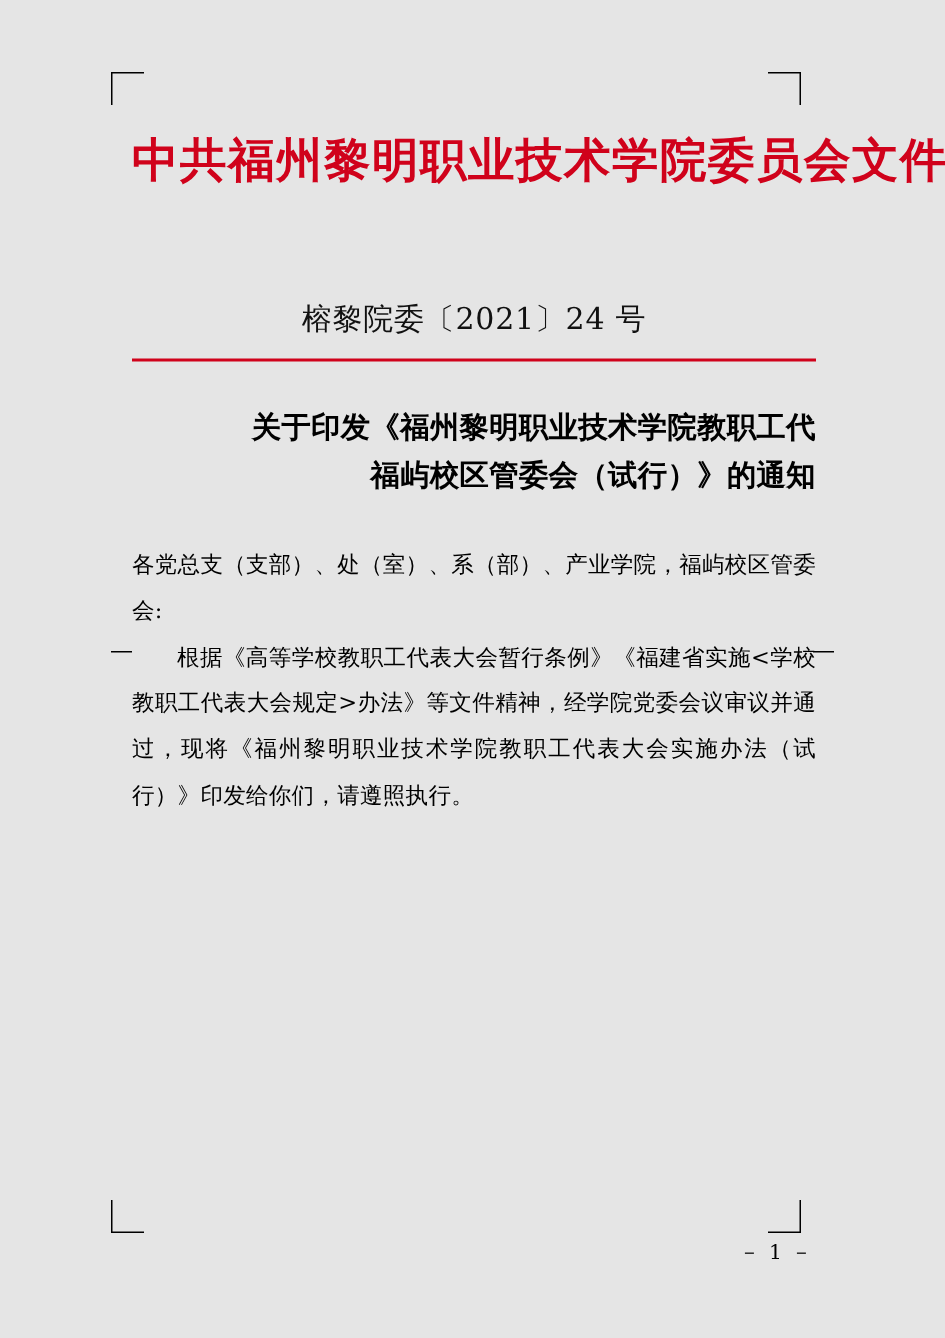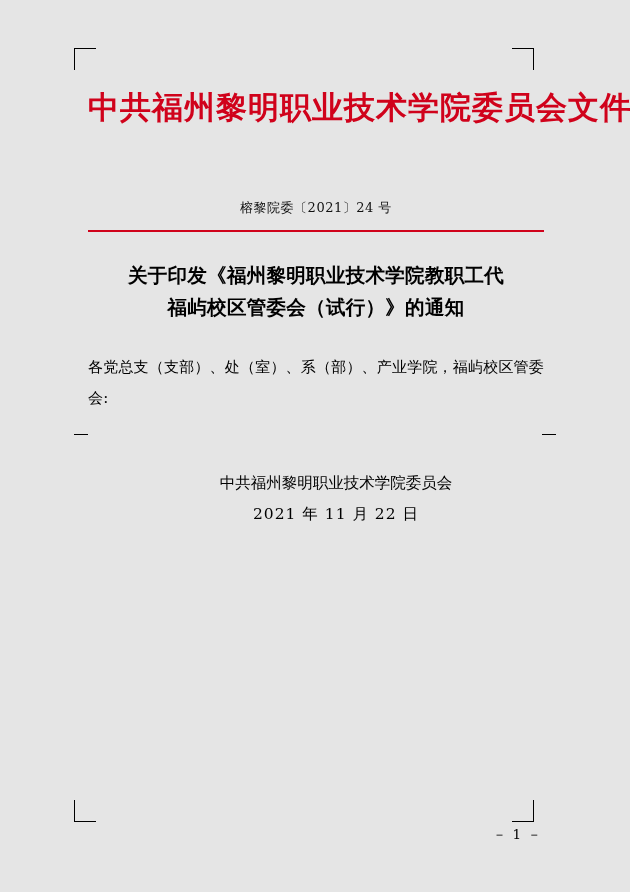--- a/index.html
+++ b/index.html
@@ -64,35 +64,35 @@
     font-weight: bold;
     font-size: 31px;
     letter-spacing: 1px;
     line-height: 1.25;
     white-space: nowrap;
   }
 
   .doc-number {
     margin-top: 72px;
     text-align: center;
-    font-size: 13px;
+    font-size: 20px;
     color: #111111;
     letter-spacing: 0.5px;
   }
 
   .red-rule {
     margin-top: 13px;
     height: 2px;
     background: #d0021b;
     width: 100%;
   }
 
   .subject {
     margin-top: 28px;
-    text-align: center;
+    text-align: right;
     font-size: 19.5px;
     font-weight: bold;
     line-height: 1.65;
     color: #000000;
     letter-spacing: 0.3px;
   }
 
   .body-block {
     margin-top: 28px;
     font-size: 15px;
@@ -156,24 +156,21 @@
 
     <div class="red-rule"></div>
 
     <div class="subject">
       <div>关于印发《福州黎明职业技术学院教职工代</div>
       <div>福屿校区管委会（试行）》的通知</div>
     </div>
 
     <div class="body-block">
       <p>各党总支（支部）、处（室）、系（部）、产业学院，福屿校区管委会:</p>
+      <p class="indent">根据《高等学校教职工代表大会暂行条例》《福建省实施&lt;学校教职工代表大会规定&gt;办法》等文件精神，经学院党委会议审议并通过，现将《福州黎明职业技术学院教职工代表大会实施办法（试行）》印发给你们，请遵照执行。</p>
     </div>
 
-    <div class="signature">
-      <div class="line">中共福州黎明职业技术学院委员会</div>
-      <div class="line date">2021 年 11 月 22 日</div>
-    </div>
 
   </div>
 
   <div class="page-number">－ 1 －</div>
 
 </div>
 
 </body></html>

